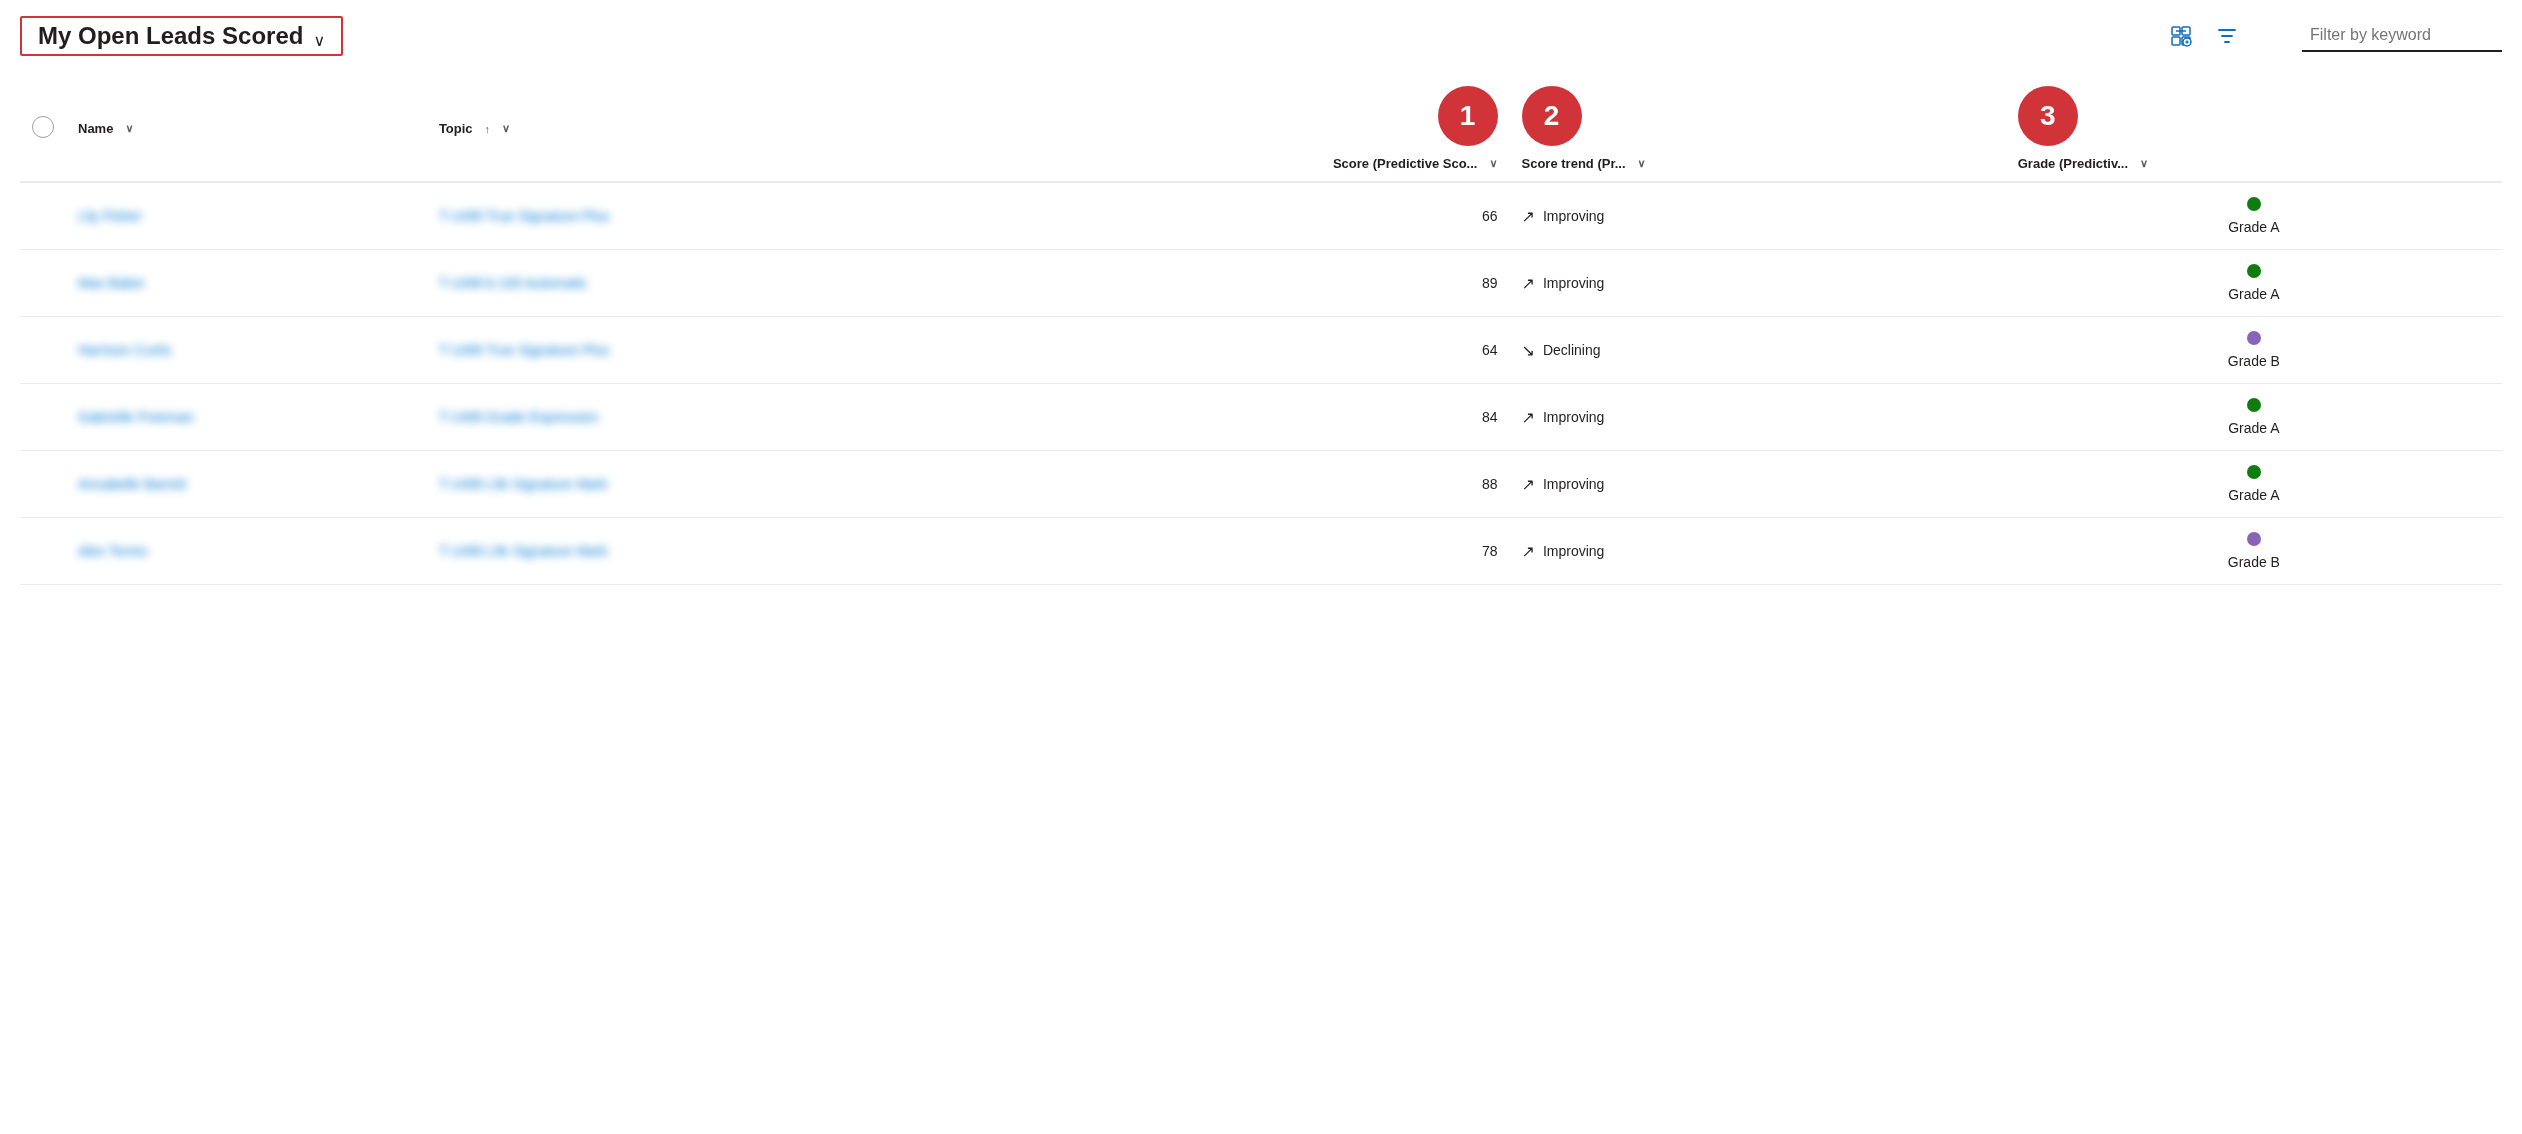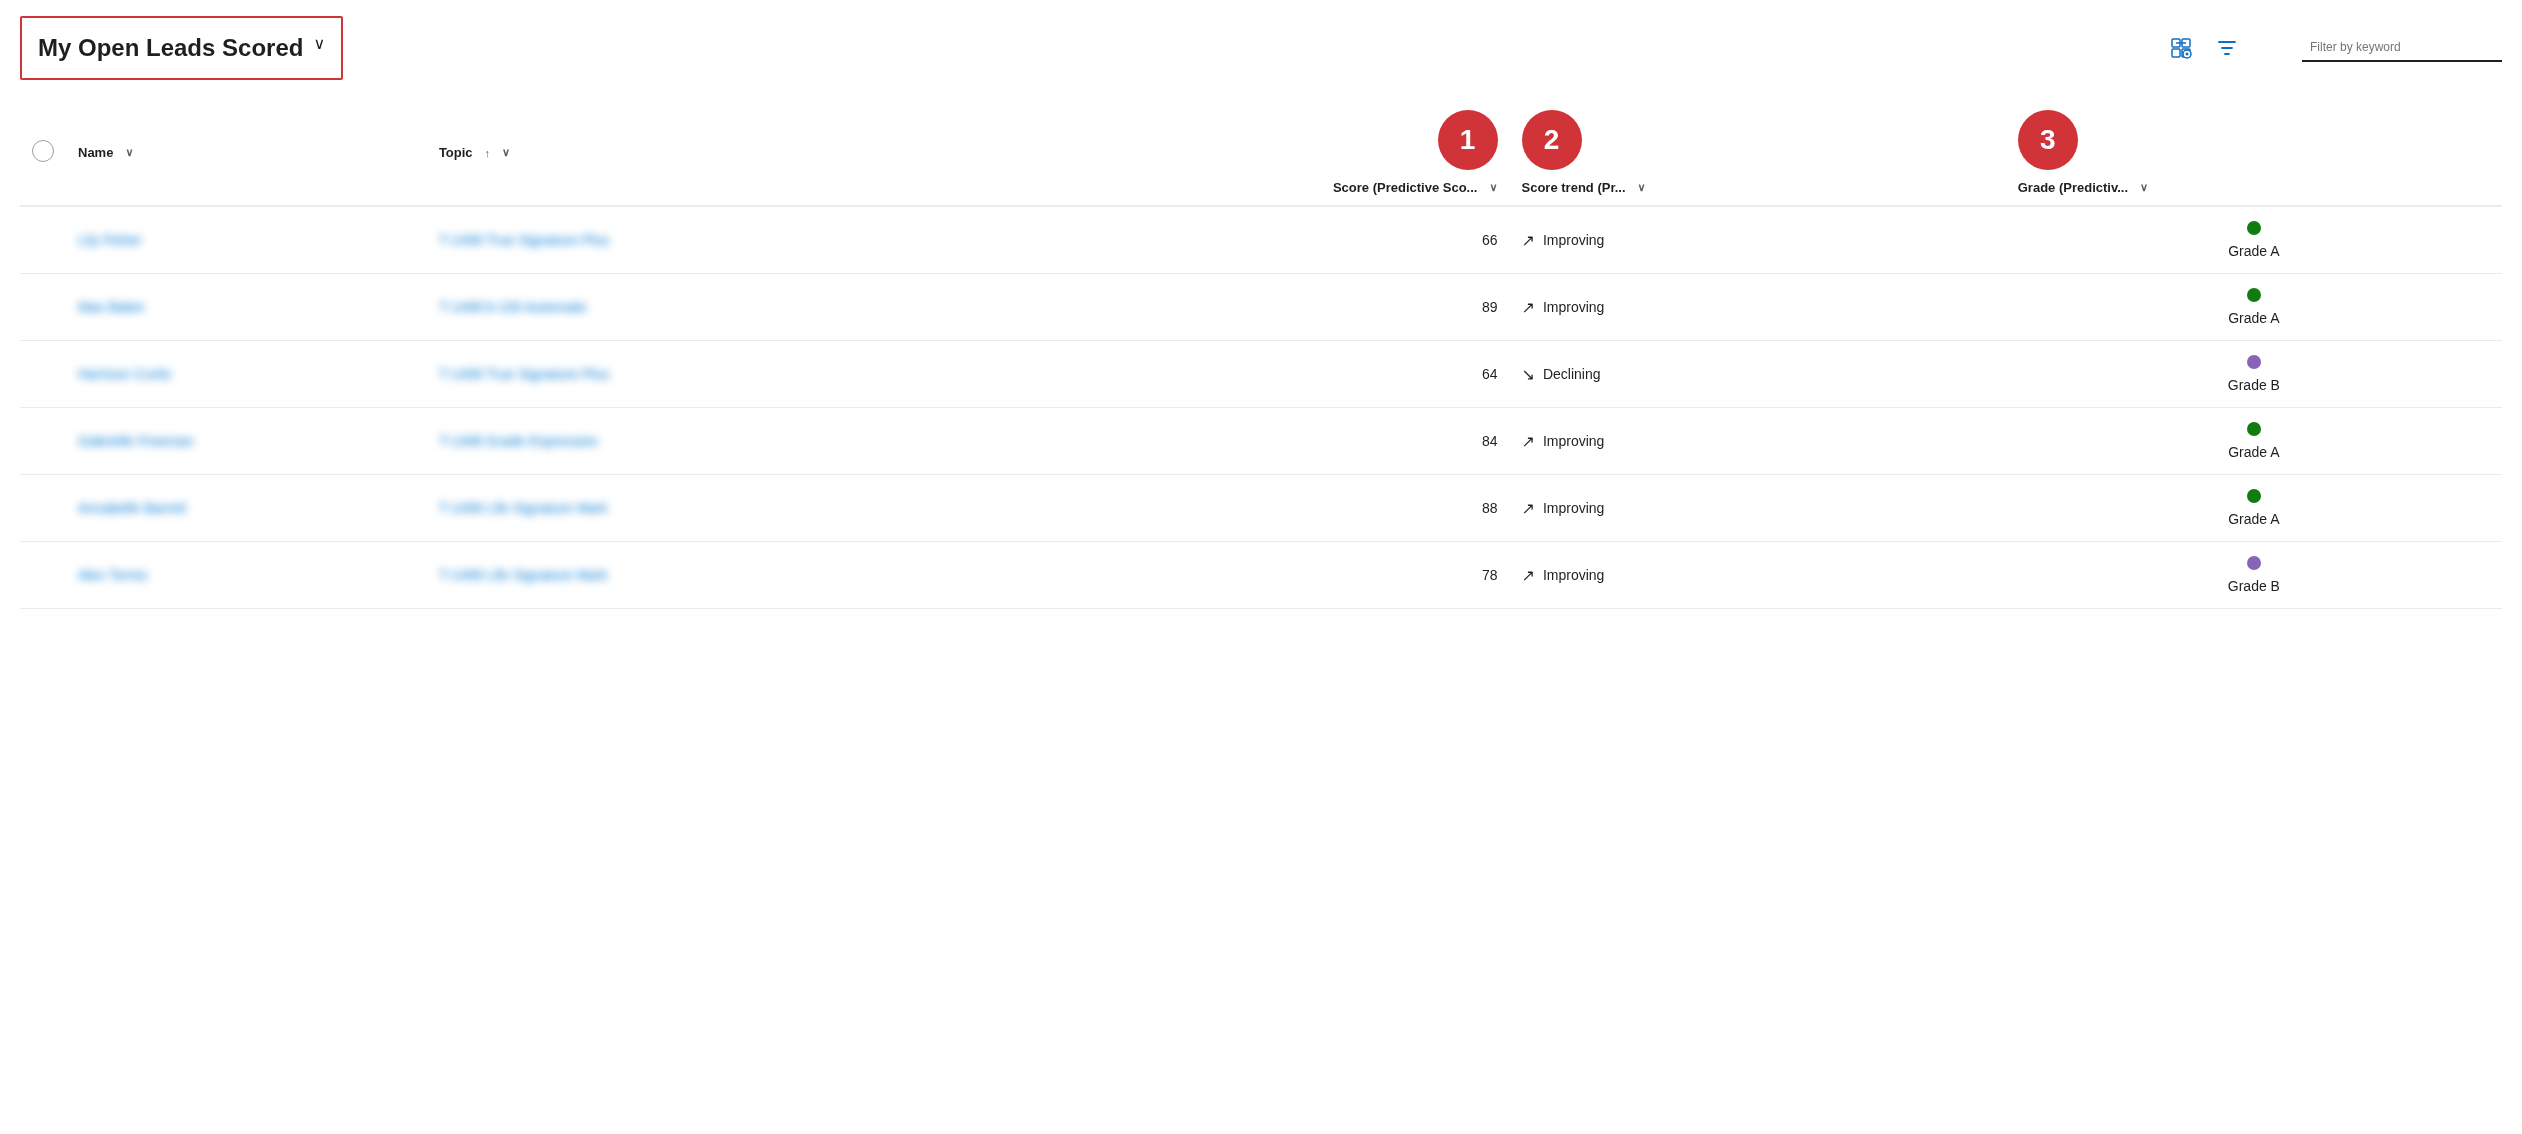--- a/index.html
+++ b/index.html
@@ -20,23 +20,23 @@
     
     .header-row {
       display: flex;
       align-items: center;
       justify-content: space-between;
       margin-bottom: 20px;
     }
 
     .title-container {
       display: flex;
-      align-items: flex-start;
+      align-items: flex-end;
       border: 2px solid #d13438;
-      padding: 16px 16px;
+      padding: 4px 16px;
       border-radius: 2px;
       cursor: pointer;
       gap: 10px;
     }
 
     .title-text {
       font-size: 24px;
       font-weight: 600;
       color: #201f1e;
       white-space: nowrap;
@@ -62,21 +62,21 @@
       align-items: center;
       justify-content: center;
       color: #106ebe;
       font-size: 20px;
     }
 
     .filter-input {
       border: none;
       border-bottom: 2px solid #201f1e;
       padding: 6px 8px;
-      font-size: 12px;
+      font-size: 16px;
       width: 200px;
       outline: none;
       color: #a21caf;
       margin-left: 44px;
     }
 
     .red-badge {
       width: 60px;
       height: 60px;
       border-radius: 50%;

